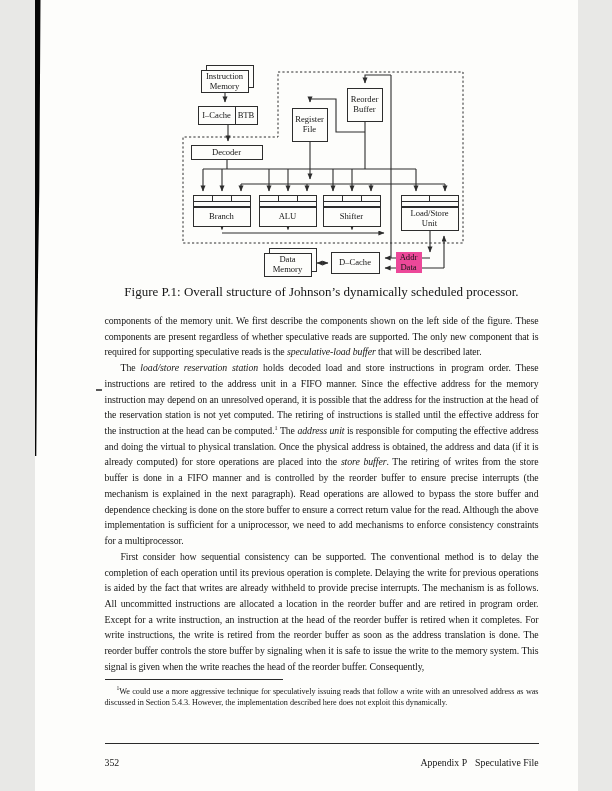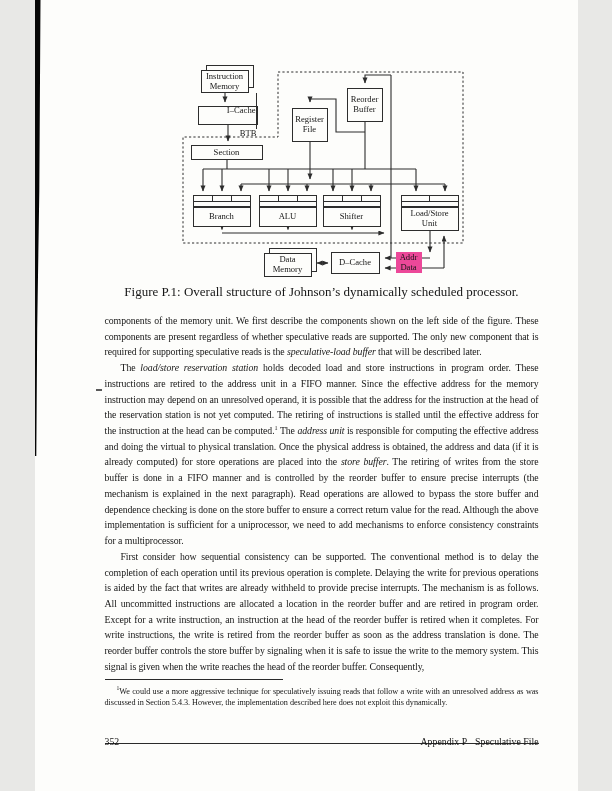--- a/index.html
+++ b/index.html
@@ -13,21 +13,21 @@
   .scanbar{position:absolute;left:0;top:0;width:6px;height:456px;background:#060606;
     clip-path:polygon(0 0,100% 0,80% 42%,45% 72%,30% 100%,0 100%);}
   .stray{position:absolute;left:61px;top:389px;width:6px;height:2px;background:#5a5a5a;}
 
   
   .wires{position:absolute;left:0;top:0;}
   .fbox{position:absolute;box-sizing:border-box;border:1.2px solid #2d2d2d;background:#fdfdfb;
     display:flex;flex-direction:column;align-items:center;justify-content:center;
     font-size:8.6px;line-height:9.8px;text-align:center;}
   .shadowbox{position:absolute;box-sizing:border-box;border:1.2px solid #2d2d2d;background:#fdfdfb;}
-  .split{flex-direction:column;padding:0;align-items:flex-end;}
+  .split{flex-direction:row;padding:0;}
   .split .cell{flex:1;display:flex;align-items:center;justify-content:center;height:100%;}
   .split .cell.l{border-right:1.2px solid #2d2d2d;flex:0 0 36px;}
   .rs{position:absolute;box-sizing:border-box;height:12px;border:1px solid #2d2d2d;background:#fdfdfb;
     display:flex;flex-direction:column;}
   .rs .rtop{flex:1;display:flex;border-bottom:1px solid #2d2d2d;}
   .rs .rtop span{flex:1;border-right:1px solid #2d2d2d;}
   .rs .rtop span:last-child{border-right:none;}
   .rs .rbot{flex:1;}
   .wlabel{position:absolute;background:#ec4899;font-size:8.6px;line-height:11px;text-align:center;
     width:26px;}
@@ -42,21 +42,21 @@
   sup.ref{font-size:6.2px;line-height:0;}
 
   
   .fnrule{position:absolute;left:70px;top:679px;width:178px;height:1px;background:#2a2a2a;}
   .footnote{position:absolute;left:70px;top:683px;width:434px;font-size:8.2px;line-height:10.9px;
     text-align:justify;text-indent:12px;letter-spacing:-0.05px;}
   .footnote sup{font-size:5.6px;}
 
   
   .footerrule{position:absolute;left:70px;top:743px;width:434px;height:1px;background:#2a2a2a;}
-  .footer{position:absolute;left:70px;top:736px;width:434px;display:flex;
+  .footer{position:absolute;left:70px;top:757px;width:434px;display:flex;
     justify-content:space-between;font-size:9.8px;}
   .footer .right span{margin-left:8px;}
 </style>
 </head>
 <body>
 
 <div class="page">
 
   <div class="scanbar"></div>
   <div class="stray"></div>
@@ -114,21 +114,21 @@
     <span>Instruction</span>
     <span>Memory</span>
   </div>
 
   <div class="fbox split" style="left:163px;top:106px;width:60px;height:19px">
     <span class="cell l">I–Cache</span>
     <span class="cell">BTB</span>
   </div>
 
   <div class="fbox" style="left:156px;top:145px;width:72px;height:15px">
-    <span>Section</span>
+    <span>Decoder</span>
   </div>
 
   <div class="fbox" style="left:257px;top:108px;width:36px;height:34px">
     <span>Register</span>
     <span>File</span>
   </div>
 
   <div class="fbox" style="left:312px;top:88px;width:36px;height:34px">
     <span>Reorder</span>
     <span>Buffer</span>

